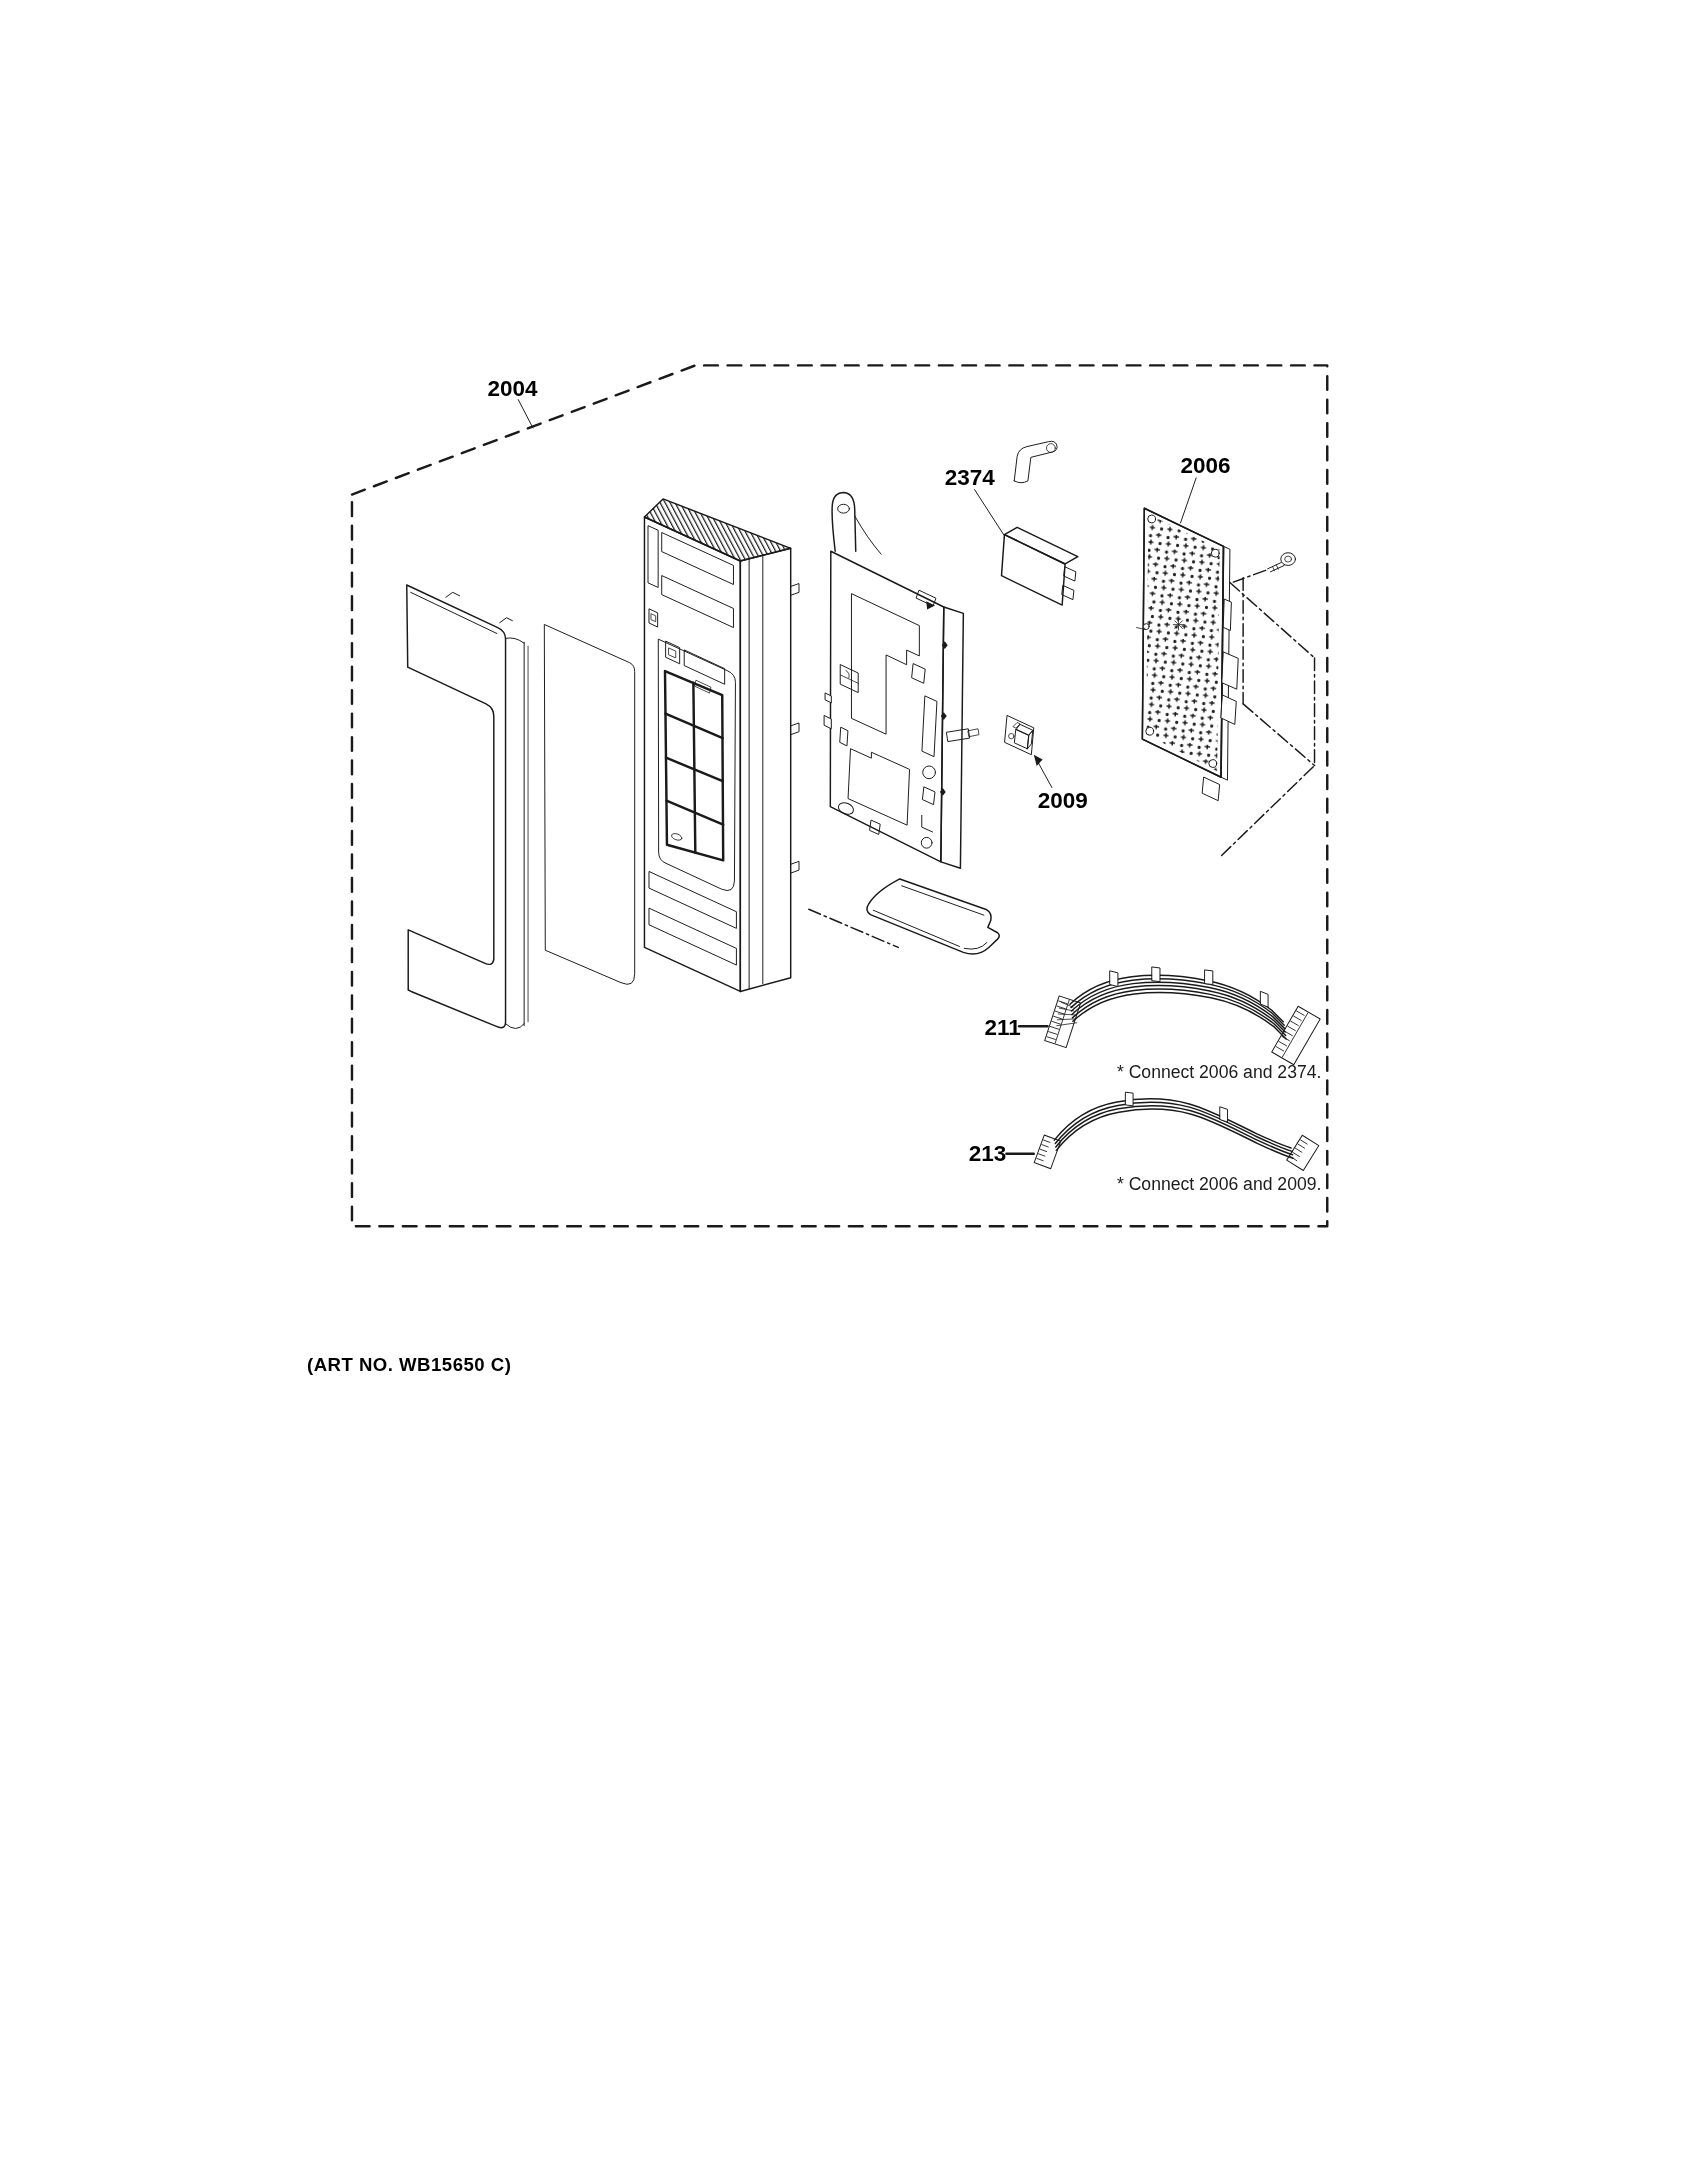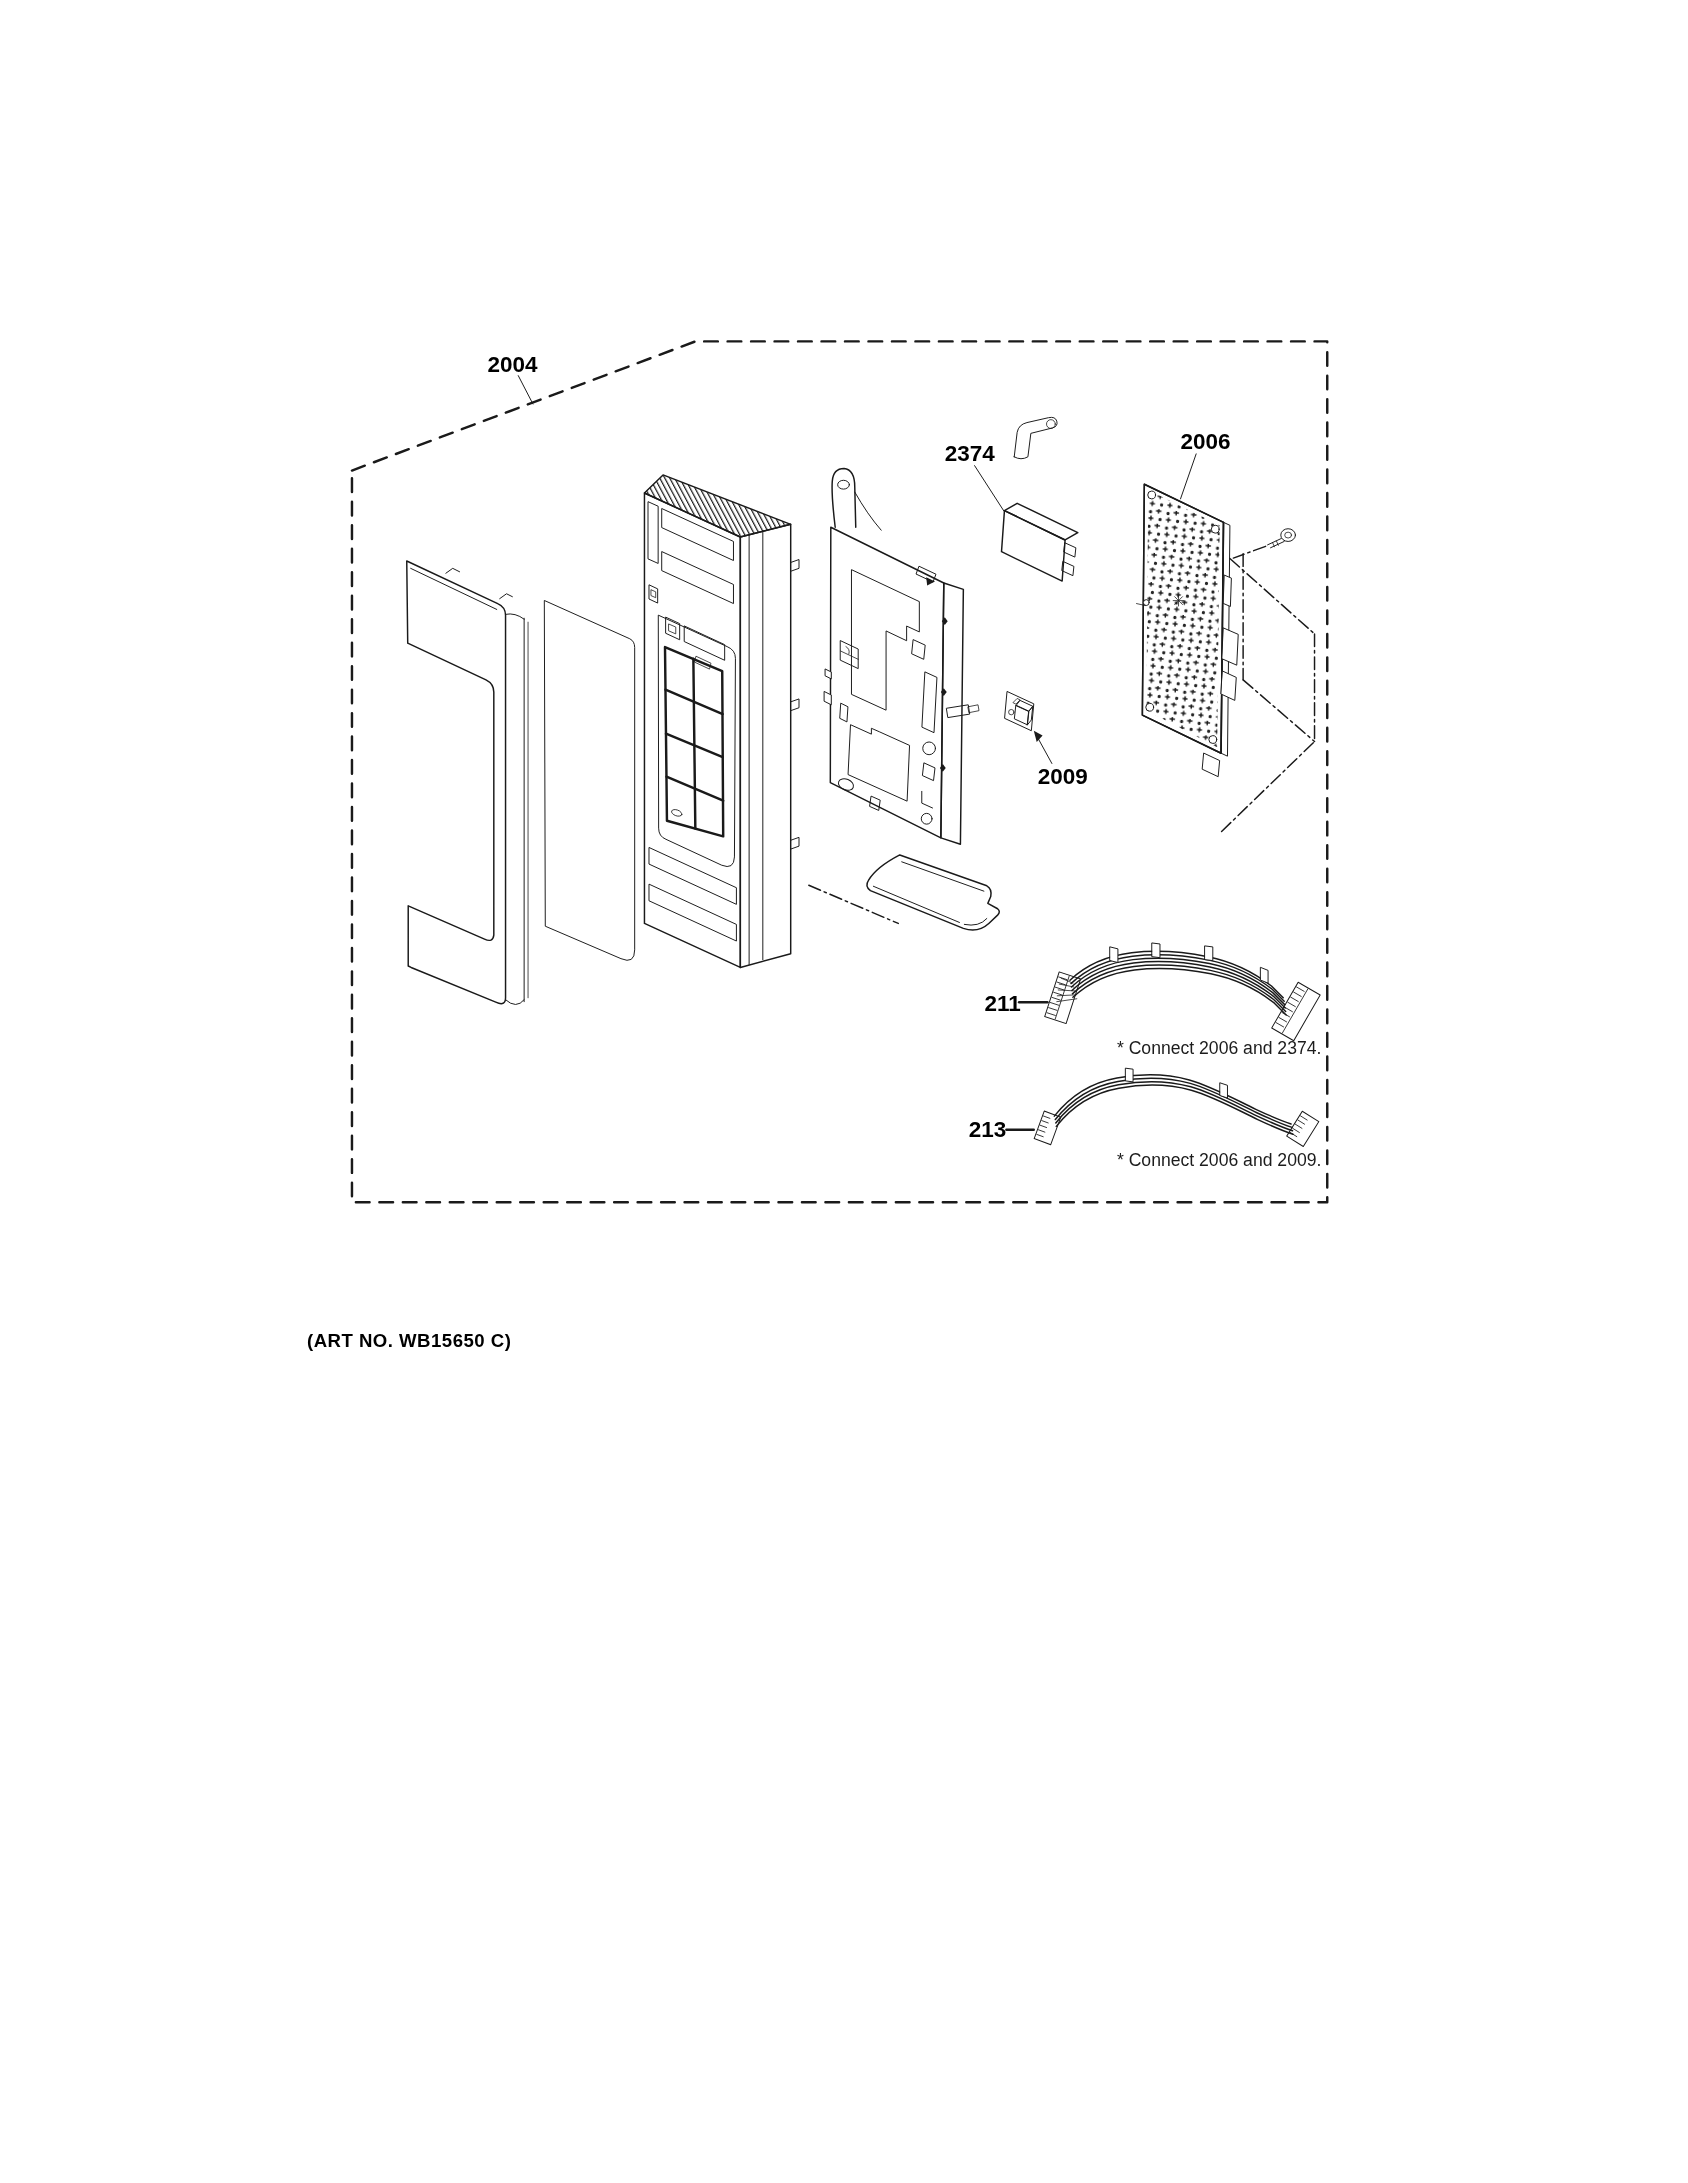--- a/index.html
+++ b/index.html
@@ -1,20 +1,21 @@
 <!DOCTYPE html>
 <html style="font-size:11px"><head>
 <meta charset="utf-8">
 <style>
   html,body { margin:0; padding:0; background:#ffffff; }
   .canvas {
     position:relative;
     width:1689px; height:1549px;
     background:#ffffff;
     font-family:"Liberation Sans", sans-serif;
+    margin-top:24px;
   }
   svg { position:absolute; inset:0; width:100%; height:100%; }
   svg * { stroke:#1a1a1a; fill:none; stroke-width:3; stroke-linecap:round; stroke-linejoin:round; }
   .thin  { stroke-width:2; }
   .hair  { stroke-width:1.6; }
   .thick { stroke-width:5; }
   .dashed  { stroke-dasharray:28 20; stroke-width:5; }
   .dashdot { stroke-dasharray:26 8 5 8; stroke-width:3; }
   .fillw { fill:#ffffff; }
   .filld { fill:#1a1a1a; stroke:none; }

